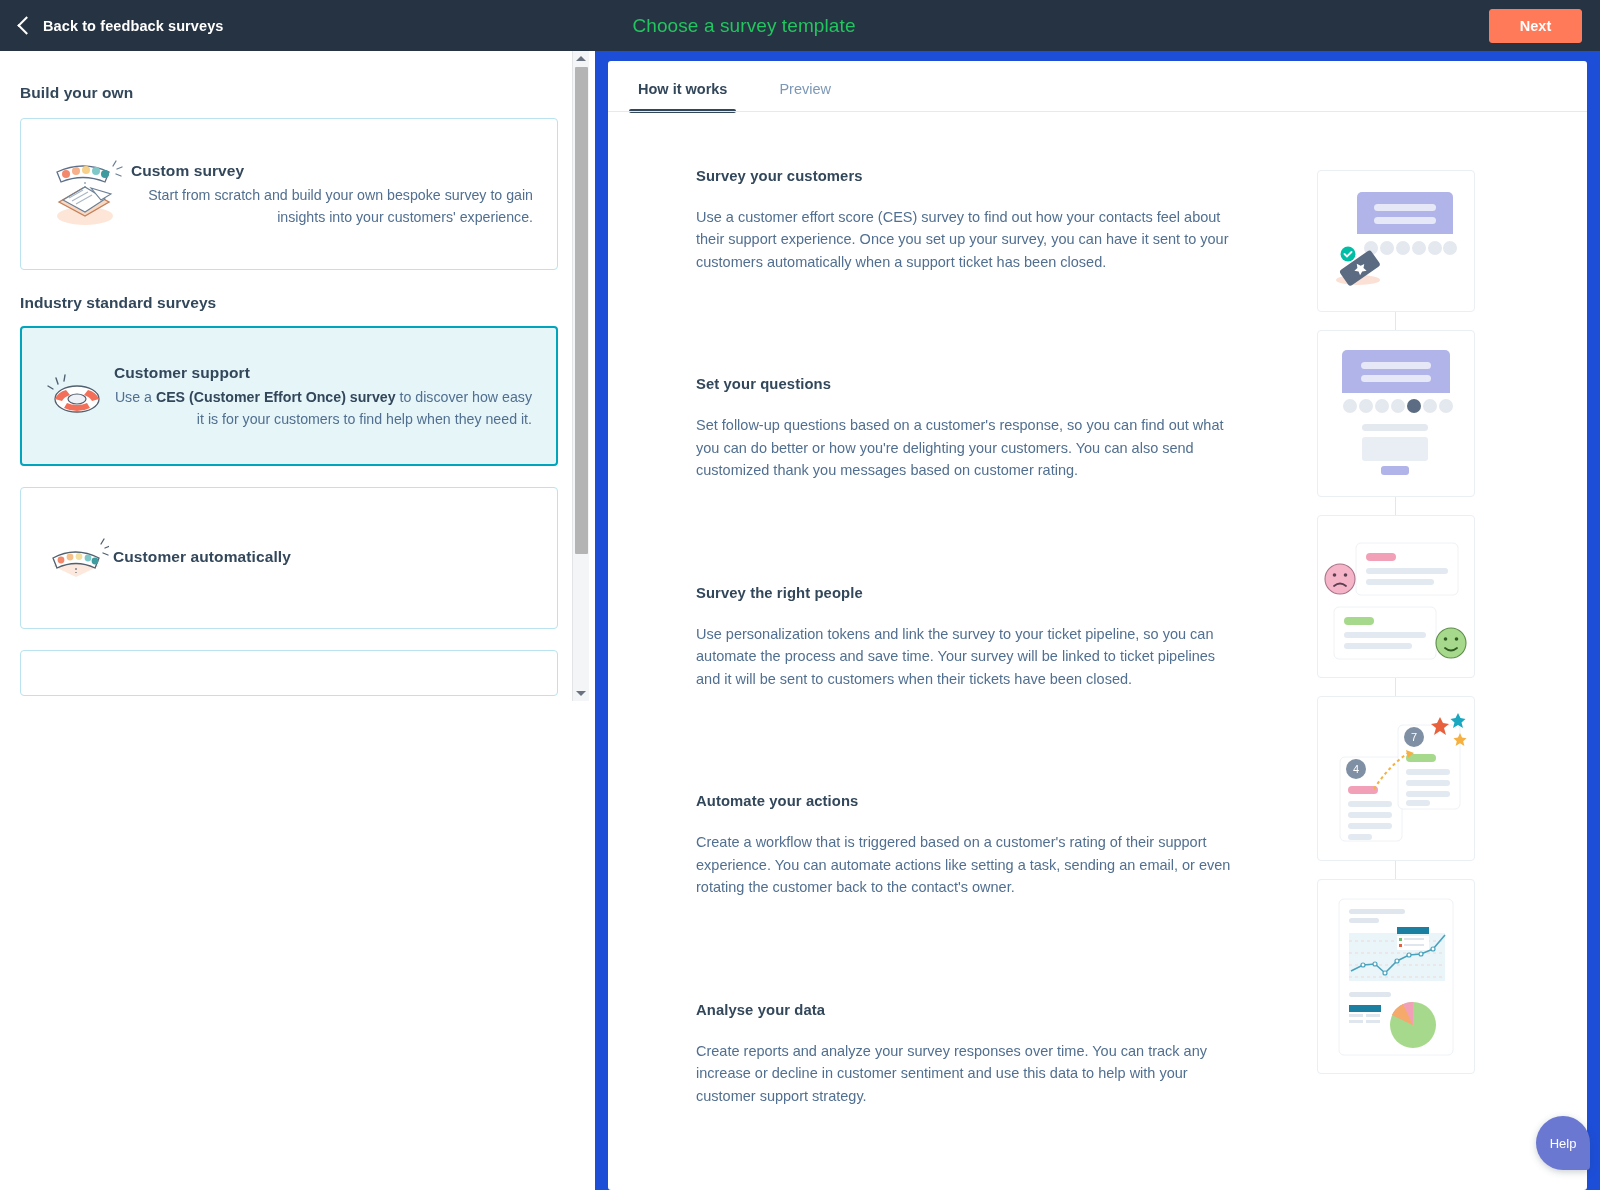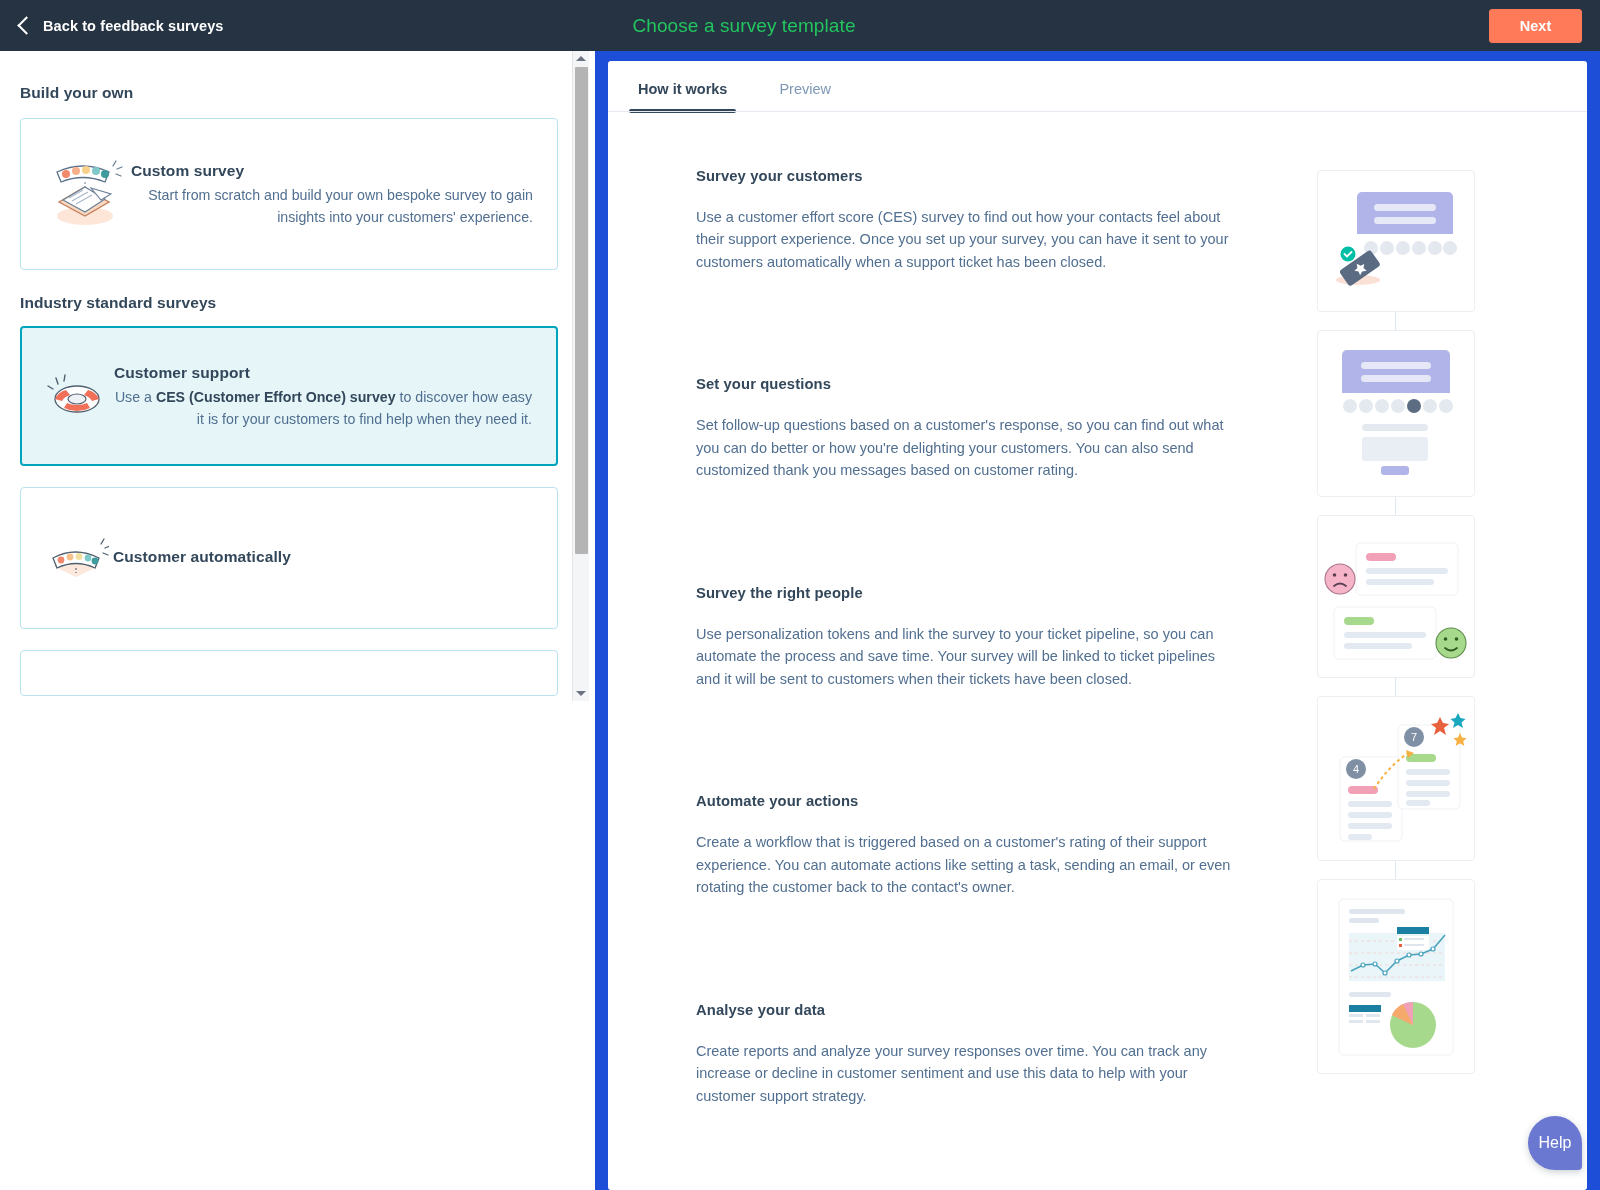--- a/index.html
+++ b/index.html
@@ -168,26 +168,26 @@
   .c2 { height: 167px; margin-top: 18px; }
   .c3 { height: 163px; margin-top: 18px; }
   .c4 { height: 165px; margin-top: 18px; }
   .c5 { height: 195px; margin-top: 18px; }
   .connector {
     position: absolute; left: 78px; width: 1px; background: #dfe7ef;
   }
 
   
   .help-btn {
-    position: absolute; right: 18px; bottom: 20px;
+    position: absolute; right: 10px; bottom: 20px;
     width: 54px; height: 54px;
     background: #6a78d1; color: #ffffff;
     border-radius: 27px 27px 4px 27px;
     display: flex; align-items: center; justify-content: center;
-    font-size: 16px; cursor: pointer;
+    font-size: 13px; cursor: pointer;
     box-shadow: 0 2px 7px rgba(45,62,80,.25);
   }
 </style>
 </head>
 <body>
 
 <div class="topbar">
   <div class="back-link">
     <span class="chev"></span>
     <span class="back-label">Back to feedback surveys</span>

